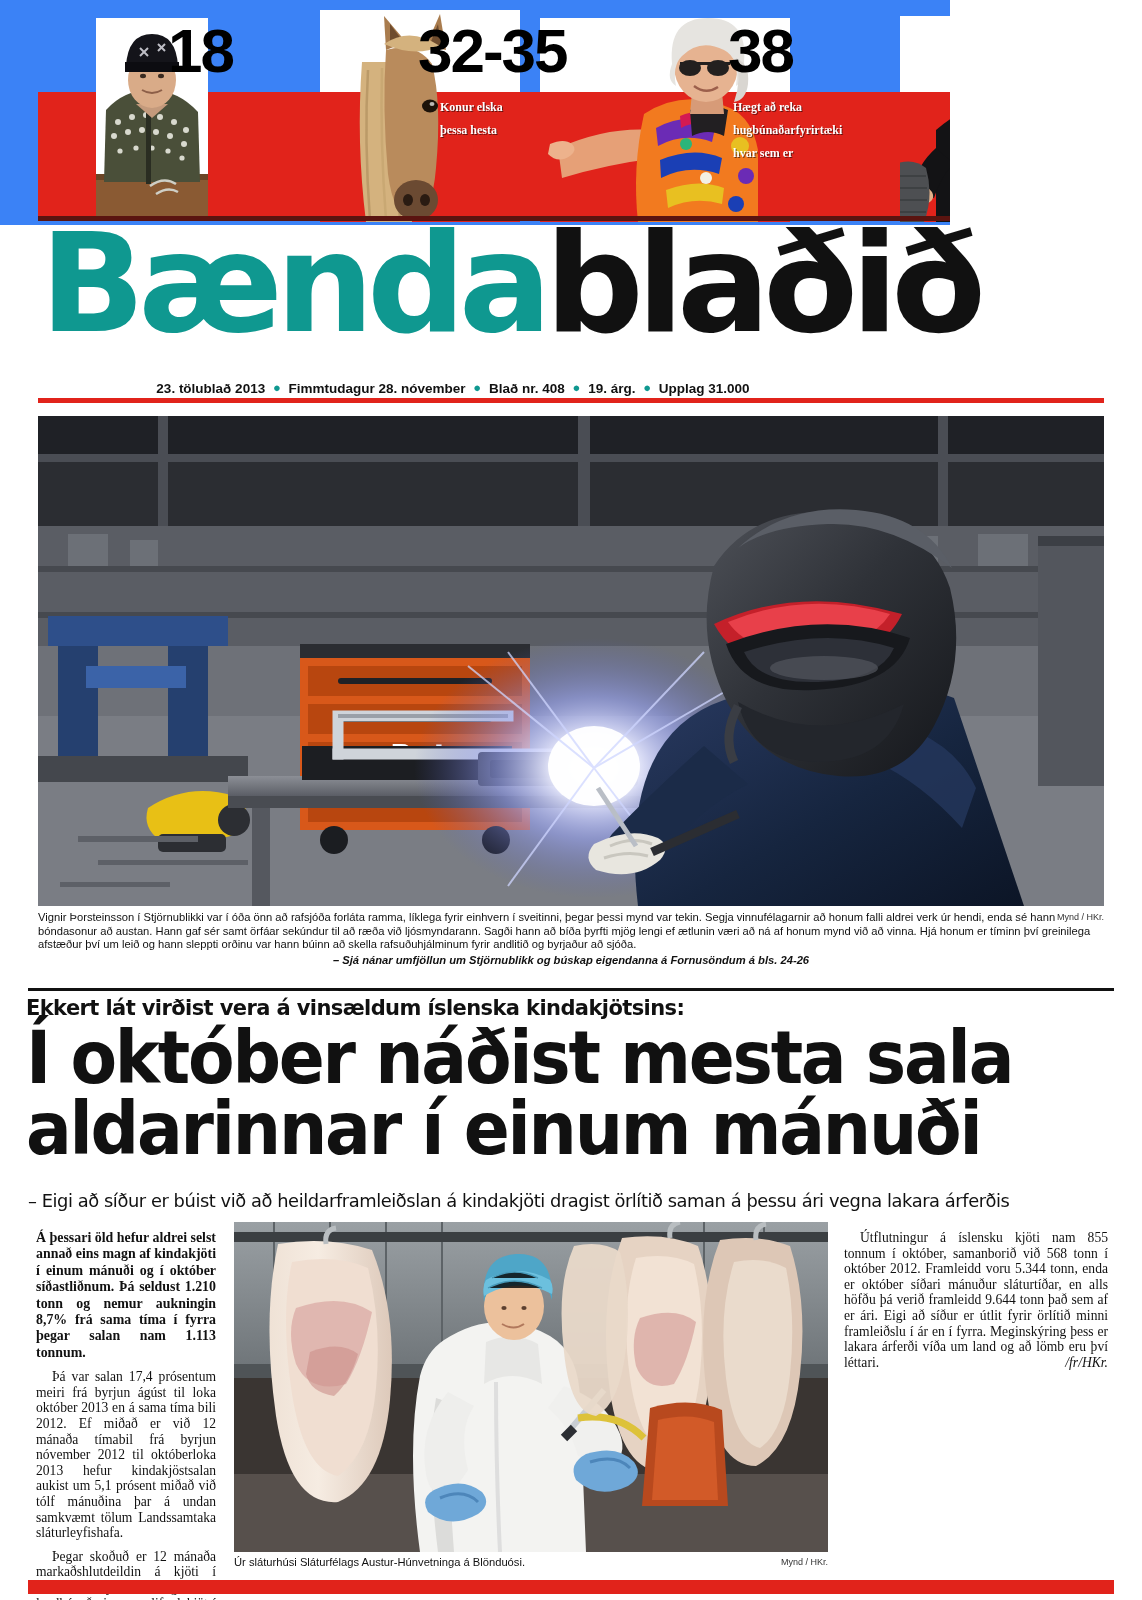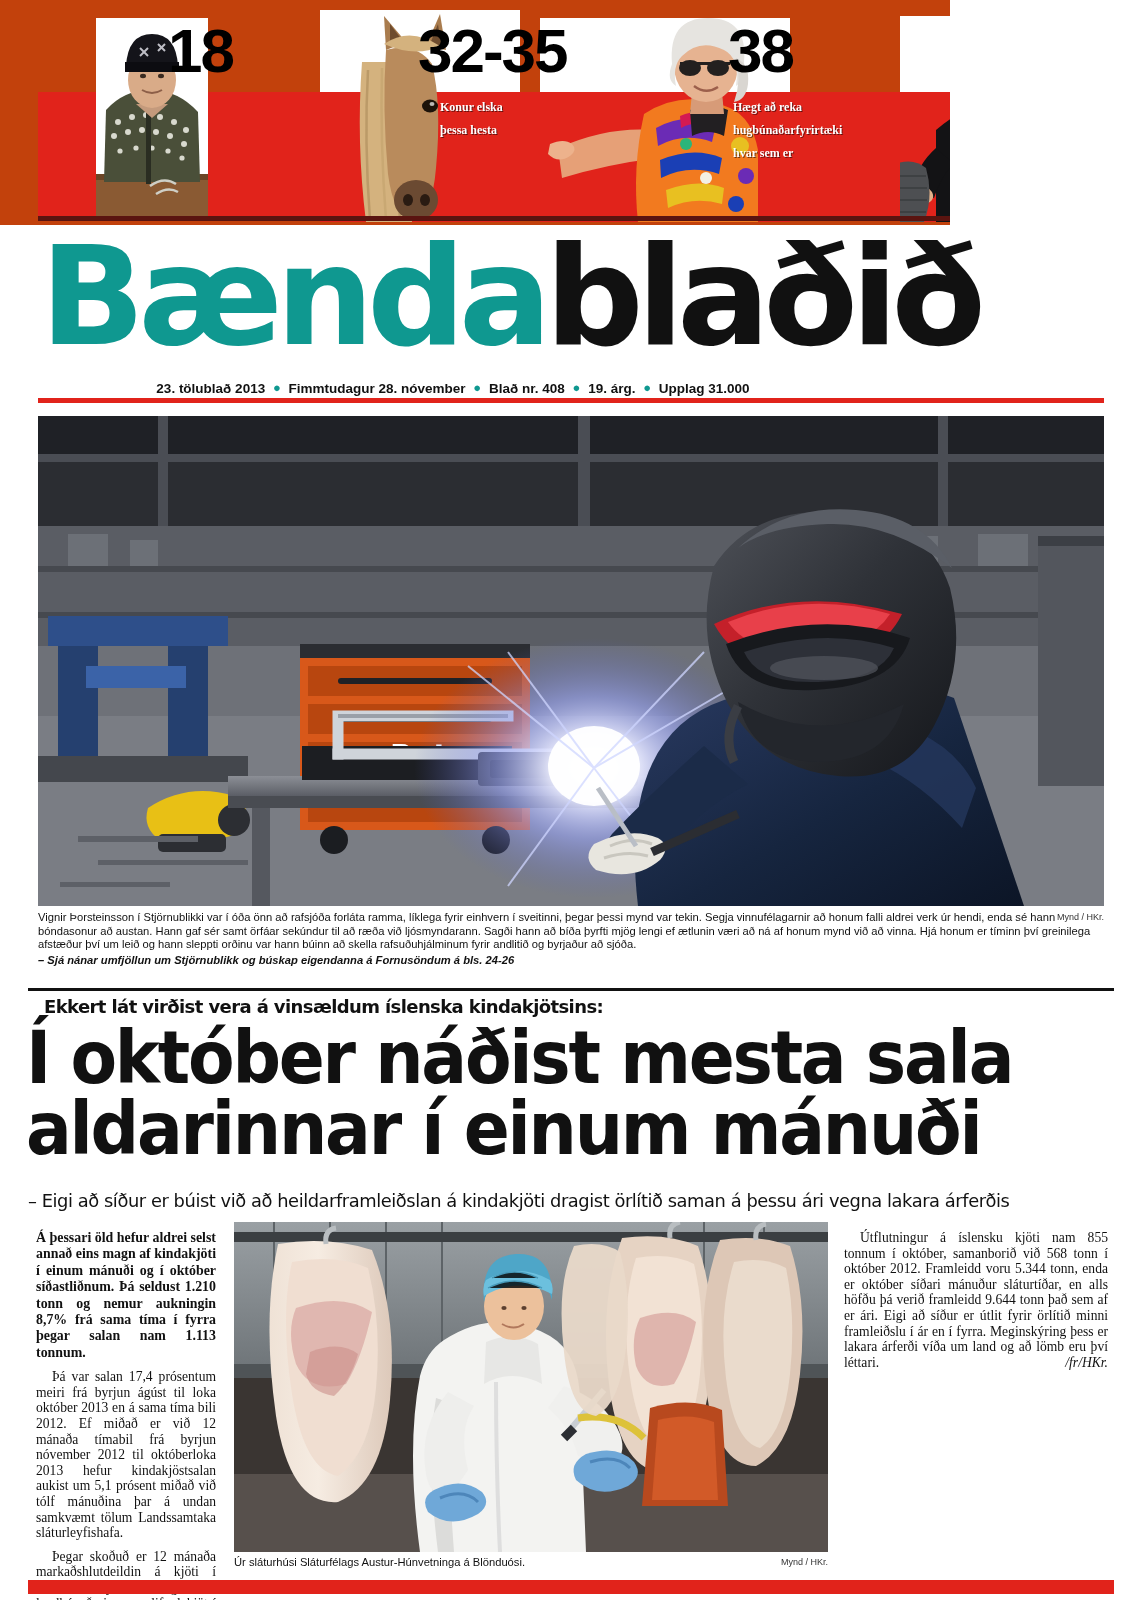--- a/index.html
+++ b/index.html
@@ -4,42 +4,42 @@
 <style>
   html,body{margin:0;padding:0;}
   body{
     width:1142px;height:1600px;background:#ffffff;
     font-family:"Liberation Sans", sans-serif;
     color:#000;overflow:hidden;position:relative;
   }
   .page{width:1142px;height:1600px;position:relative;}
 
   
-  .teaser-strip{position:relative;height:225px;width:950px;overflow:hidden;background:#c2410c;}
+  .teaser-strip{position:relative;height:225px;width:950px;overflow:hidden;background:#3b82f6;}
   .teaser-red{position:absolute;left:38px;top:92px;width:1066px;height:124px;background:#e1231b;}
   .teaser-red-rule{position:absolute;left:38px;top:216px;width:1066px;height:5px;background:#5a1410;}
 
   .pagenum{
     position:absolute;font-weight:bold;color:#000;
     font-family:"Liberation Sans", sans-serif;
     font-size:62px;line-height:62px;letter-spacing:-2px;
   }
   .teaser-txt{
     position:absolute;color:#fff;font-weight:bold;
     font-size:12px;line-height:23px;
     text-shadow:1px 1px 0 rgba(0,0,0,.55);
     font-family:Liberation Serif, serif;
   }
   .teaser-txt div{white-space:nowrap;}
 
   
   .ph{position:absolute;overflow:hidden;}
 
   
-  .masthead{position:absolute;left:0;top:232px;width:1142px;height:145px;}
+  .masthead{position:absolute;left:0;top:219px;width:1142px;height:145px;}
   .logo{
     position:absolute;left:40px;top:-10px;
     font-family:"DejaVu Sans", sans-serif;
     font-weight:bold;font-size:138px;line-height:150px;
     letter-spacing:-7px;white-space:nowrap;
   }
   .logo .teal{color:#0f9890;}
   .logo .blk{color:#111111;}
 
   .dateline{
@@ -50,30 +50,30 @@
   .rule-red{position:absolute;left:38px;top:398px;width:1066px;height:5px;background:#e1231b;}
 
   
   .mainphoto{position:absolute;left:38px;top:416px;width:1066px;height:490px;overflow:hidden;background:#2a2b30;}
   .caption{
     position:absolute;left:38px;top:911px;width:1066px;
     font-size:11.2px;line-height:13.6px;color:#111;font-weight:normal;
   }
   .caption .credit{float:right;font-size:9px;color:#333;}
   .caption .seealso{
-    display:block;text-align:left;font-style:italic;font-weight:bold;
+    display:block;text-align:center;font-style:italic;font-weight:bold;
     font-size:11.2px;margin-top:2px;
   }
   .rule-blk{position:absolute;left:28px;top:988px;width:1086px;height:3px;background:#111;}
 
   
   .kicker{
-    position:absolute;left:44px;top:996px;width:1086px;
+    position:absolute;left:26px;top:996px;width:1086px;
     font-family:"DejaVu Sans", sans-serif;
-    font-weight:bold;font-size:18px;letter-spacing:-.6px;color:#111;
+    font-weight:bold;font-size:21px;letter-spacing:-.6px;color:#111;
   }
   .headline{
     position:absolute;left:26px;top:1022px;width:1096px;
     font-family:"DejaVu Sans", sans-serif;
     font-weight:bold;color:#111;
     font-size:73px;line-height:71px;letter-spacing:-2.4px;
     transform:scaleX(.93);transform-origin:left top;
   }
   .subhead{
     position:absolute;left:28px;top:1190px;width:1090px;

